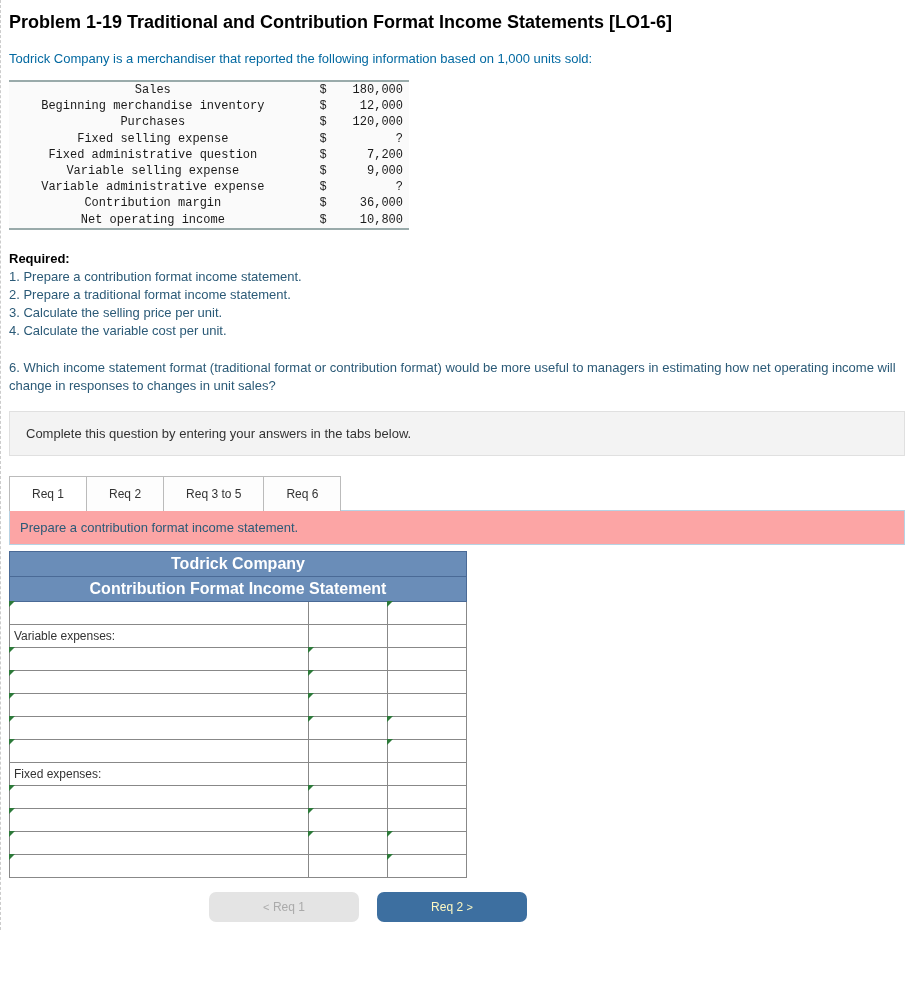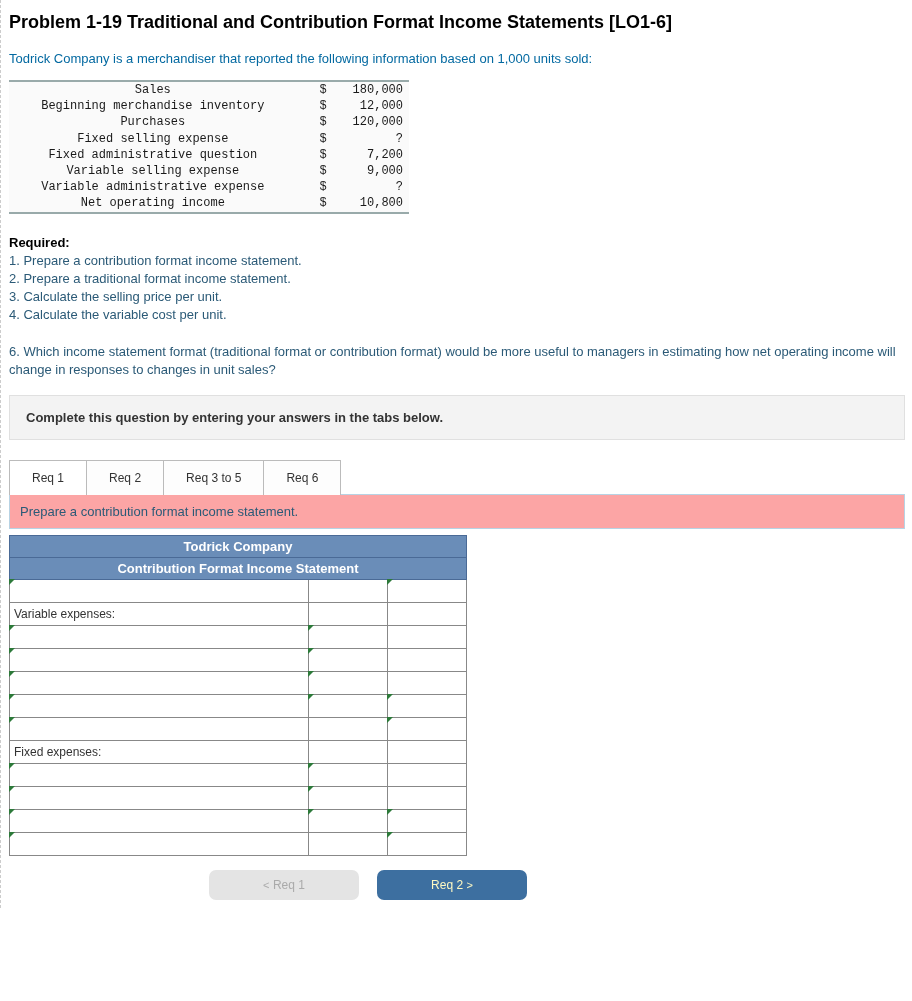--- a/index.html
+++ b/index.html
@@ -54,21 +54,21 @@
   }
   .required {
     color: #2b5a77;
     line-height: 1.4;
     margin-bottom: 16px;
   }
   .instruction-box {
     background: #f3f3f3;
     border: 1px solid #e0e0e0;
     padding: 14px 16px;
-    font-weight: bold;
+    font-weight: normal;
     color: #333;
     margin-bottom: 20px;
   }
   .tabs {
     display: flex;
     gap: 0;
   }
   .tab {
     border: 1px solid #bbb;
     border-bottom: none;
@@ -98,21 +98,21 @@
   }
   .answer-table {
     border-collapse: collapse;
     margin-top: 6px;
   }
   .answer-table th {
     background: #6a8db8;
     color: #fff;
     border: 1px solid #4a6a96;
     font-weight: bold;
-    font-size: 13px;
+    font-size: 16px;
     padding: 3px 6px;
   }
   .answer-table td {
     border: 1px solid #888;
     height: 22px;
     background: #fff;
     font-size: 12px;
     padding: 0 4px;
   }
   .answer-table .col-label { width: 290px; }
@@ -191,20 +191,25 @@
         </tr>
         <tr>
           <td>Variable selling expense</td>
           <td class="sym">$</td>
           <td class="amount">9,000</td>
         </tr>
         <tr>
           <td>Variable administrative expense</td>
           <td class="sym">$</td>
           <td class="amount">?</td>
+        </tr>
+        <tr>
+          <td>Contribution margin</td>
+          <td class="sym">$</td>
+          <td class="amount">36,000</td>
         </tr>
         <tr>
           <td>Net operating income</td>
           <td class="sym">$</td>
           <td class="amount">10,800</td>
         </tr>
       </tbody>
   </table>
 </div>
 

